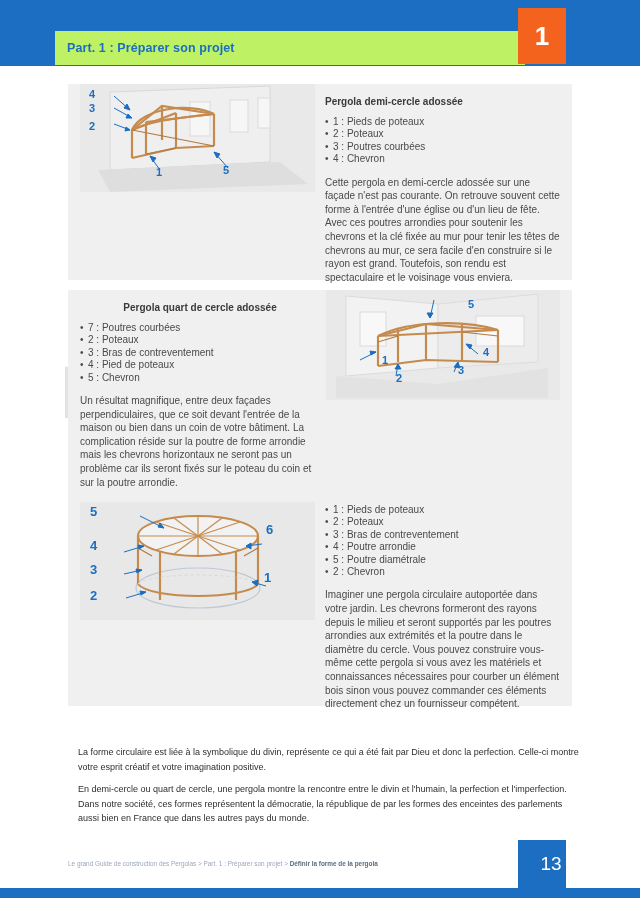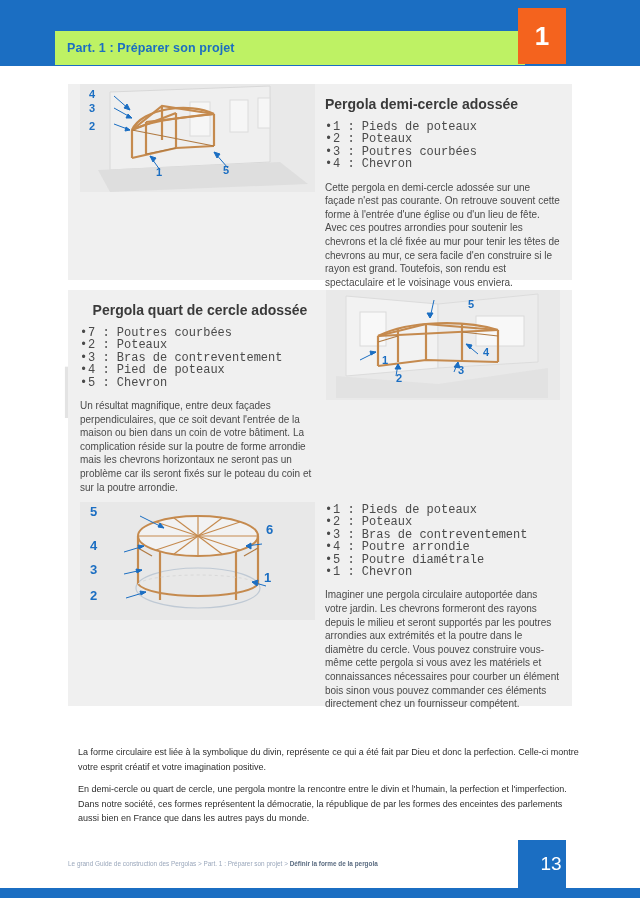--- a/index.html
+++ b/index.html
@@ -75,37 +75,36 @@
     z-index: 2;
   }
   #card-1 { top: 84px; height: 196px; }
   #card-2 { top: 290px; height: 232px; }
   #card-3 { top: 496px; height: 210px; }
 
   .card-inner { position: relative; width: 100%; height: 100%; }
 
   .text-col { position: absolute; }
   .card-heading {
-    font-size: 14px;
+    font-size: 10px;
     font-weight: bold;
     color: #3a3a3a;
     margin: 0 0 9px 0;
   }
   .legend {
     margin: 0 0 10px 0;
     padding: 0;
     list-style: none;
   }
   .legend li {
-    font-size: 12px;
+    font-size: 10px;
     color: #4a4a4a;
     line-height: 12.4px;
     padding-left: 8px;
     position: relative;
-    font-family: Liberation Mono, monospace;
   }
   .legend li:before {
     content: "•";
     position: absolute; left: 0; top: 0;
     color: #4a4a4a;
   }
   .body-text {
     font-size: 10px;
     color: #4a4a4a;
     line-height: 13.6px;
@@ -385,21 +384,21 @@
       <span class="cnum big" style="left:22px; top:92px;">2</span>
       <span class="cnum big" style="left:196px; top:74px;">1</span>
 
       <div class="text-col" style="left:257px; top:8px; width:235px;">
         <ul class="legend">
           <li>1 : Pieds de poteaux</li>
           <li>2 : Poteaux</li>
           <li>3 : Bras de contreventement</li>
           <li>4 : Poutre arrondie</li>
           <li>5 : Poutre diamétrale</li>
-          <li>1 : Chevron</li>
+          <li>2 : Chevron</li>
         </ul>
         <p class="body-text">Imaginer une pergola circulaire autoportée dans votre jardin. Les chevrons formeront des rayons depuis le milieu et seront supportés par les poutres arrondies aux extrémités et la poutre dans le diamètre du cercle. Vous pouvez construire vous-même cette pergola si vous avez les matériels et connaissances nécessaires pour courber un élément bois sinon vous pouvez commander ces éléments directement chez un fournisseur compétent.</p>
       </div>
 
     </div>
   </div>
 
   <div class="qa-question">Quel symbole offre la forme arrondie ?</div>
   <p class="qa-p" id="qa-p1">La forme circulaire est liée à la symbolique du divin, représente ce qui a été fait par Dieu et donc la perfection. Celle-ci montre votre esprit créatif et votre imagination positive.</p>
   <p class="qa-p" id="qa-p2">En demi-cercle ou quart de cercle, une pergola montre la rencontre entre le divin et l'humain, la perfection et l'imperfection. Dans notre société, ces formes représentent la démocratie, la république de par les formes des enceintes des parlements aussi bien en France que dans les autres pays du monde.</p>

